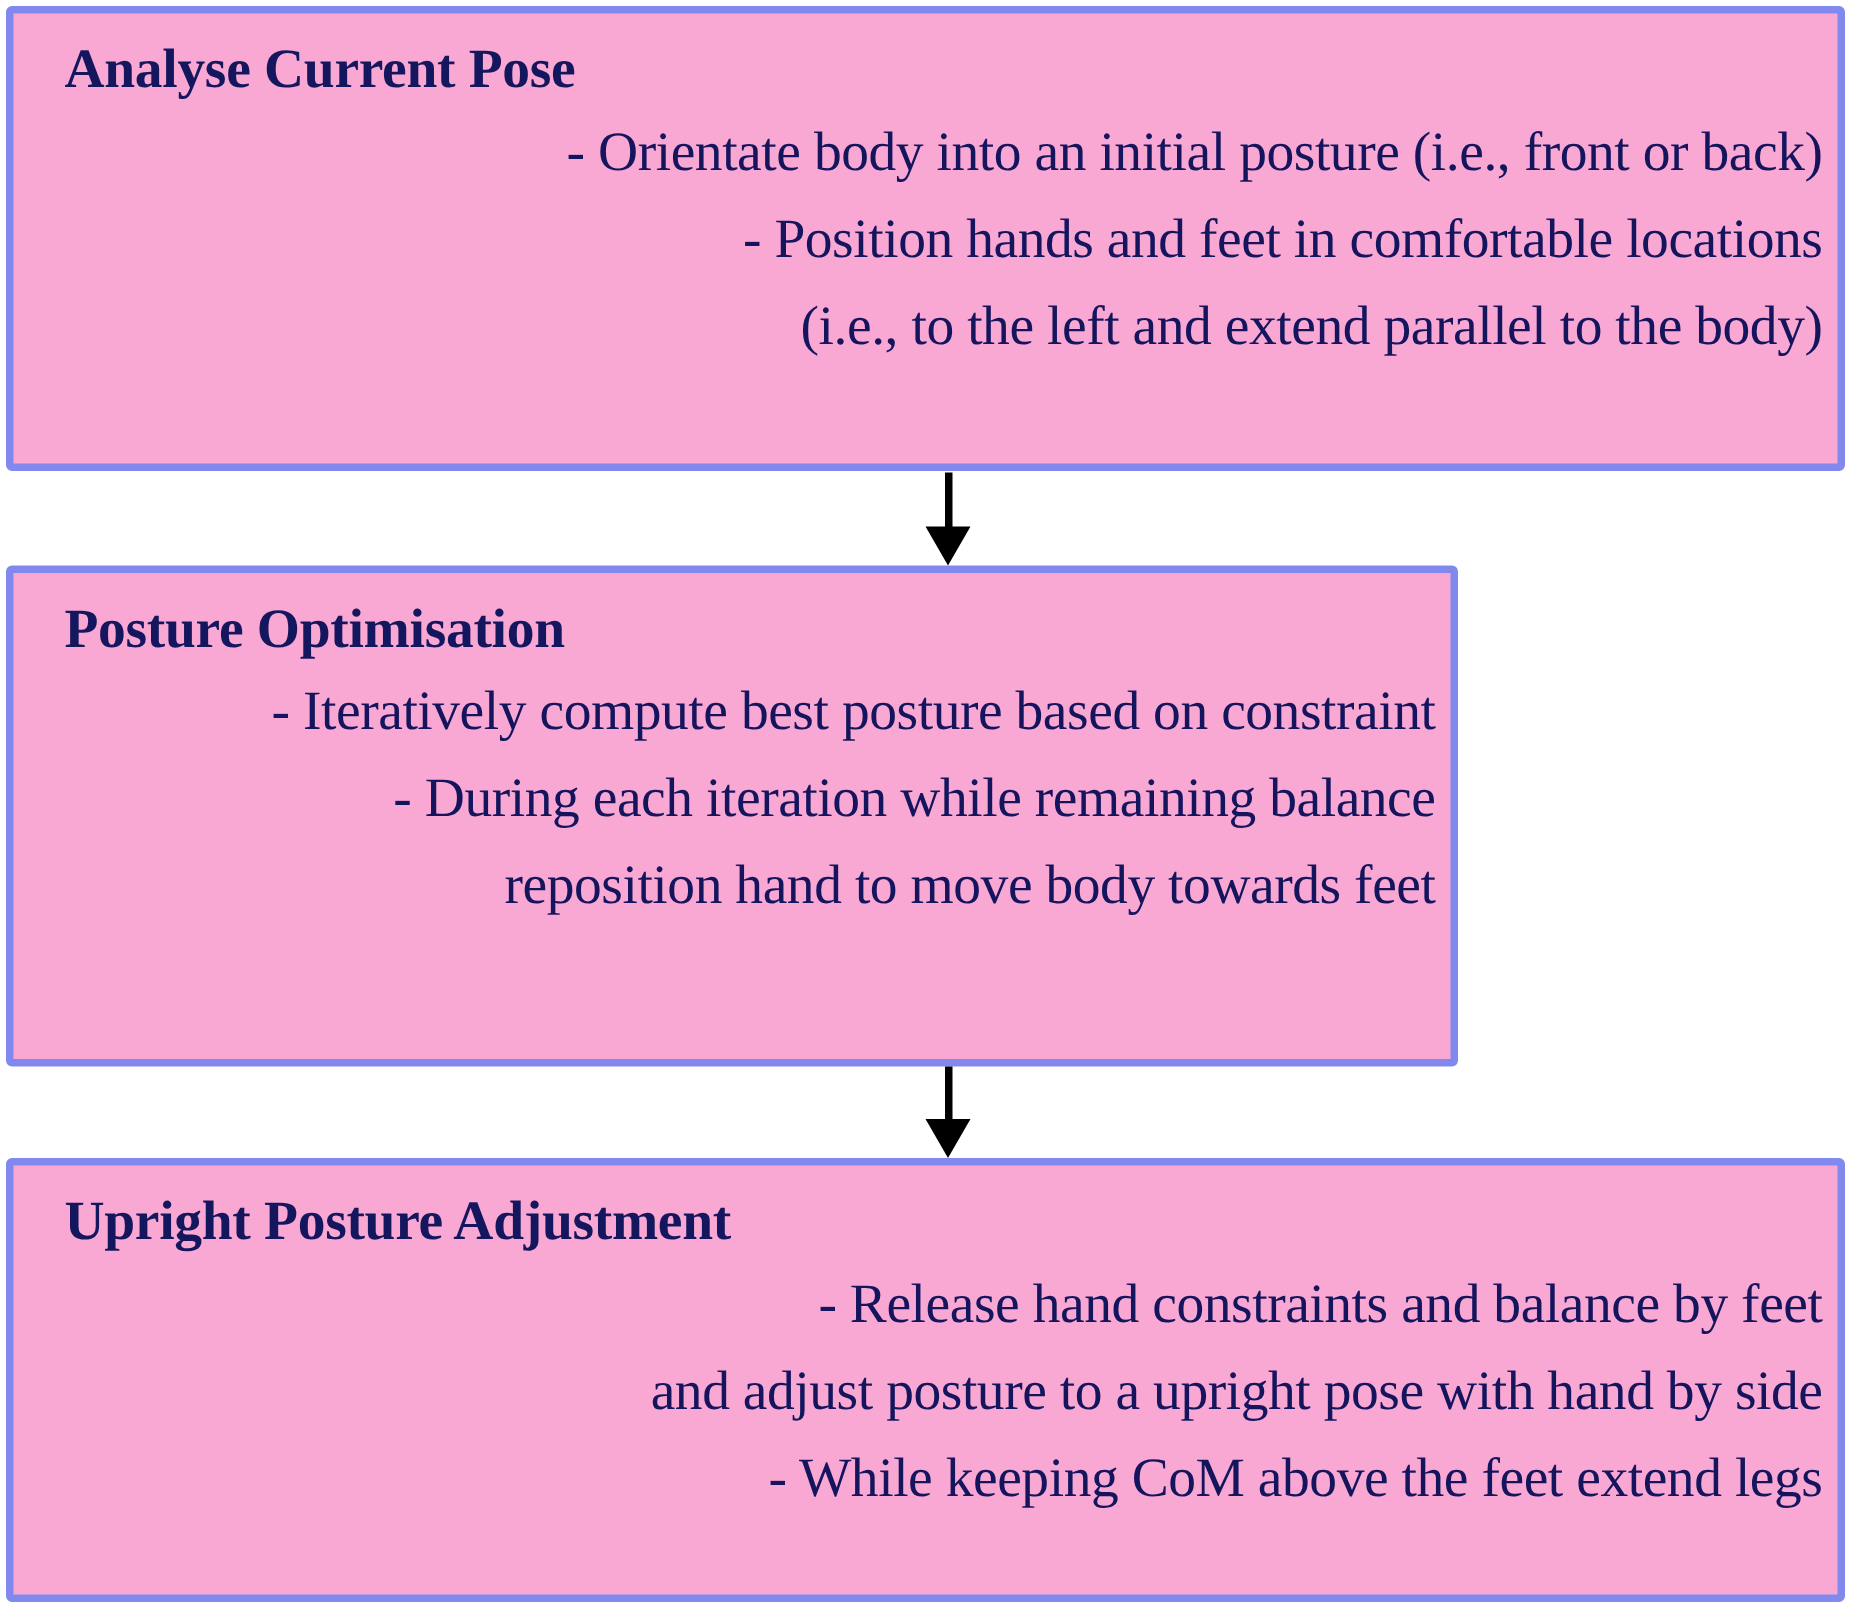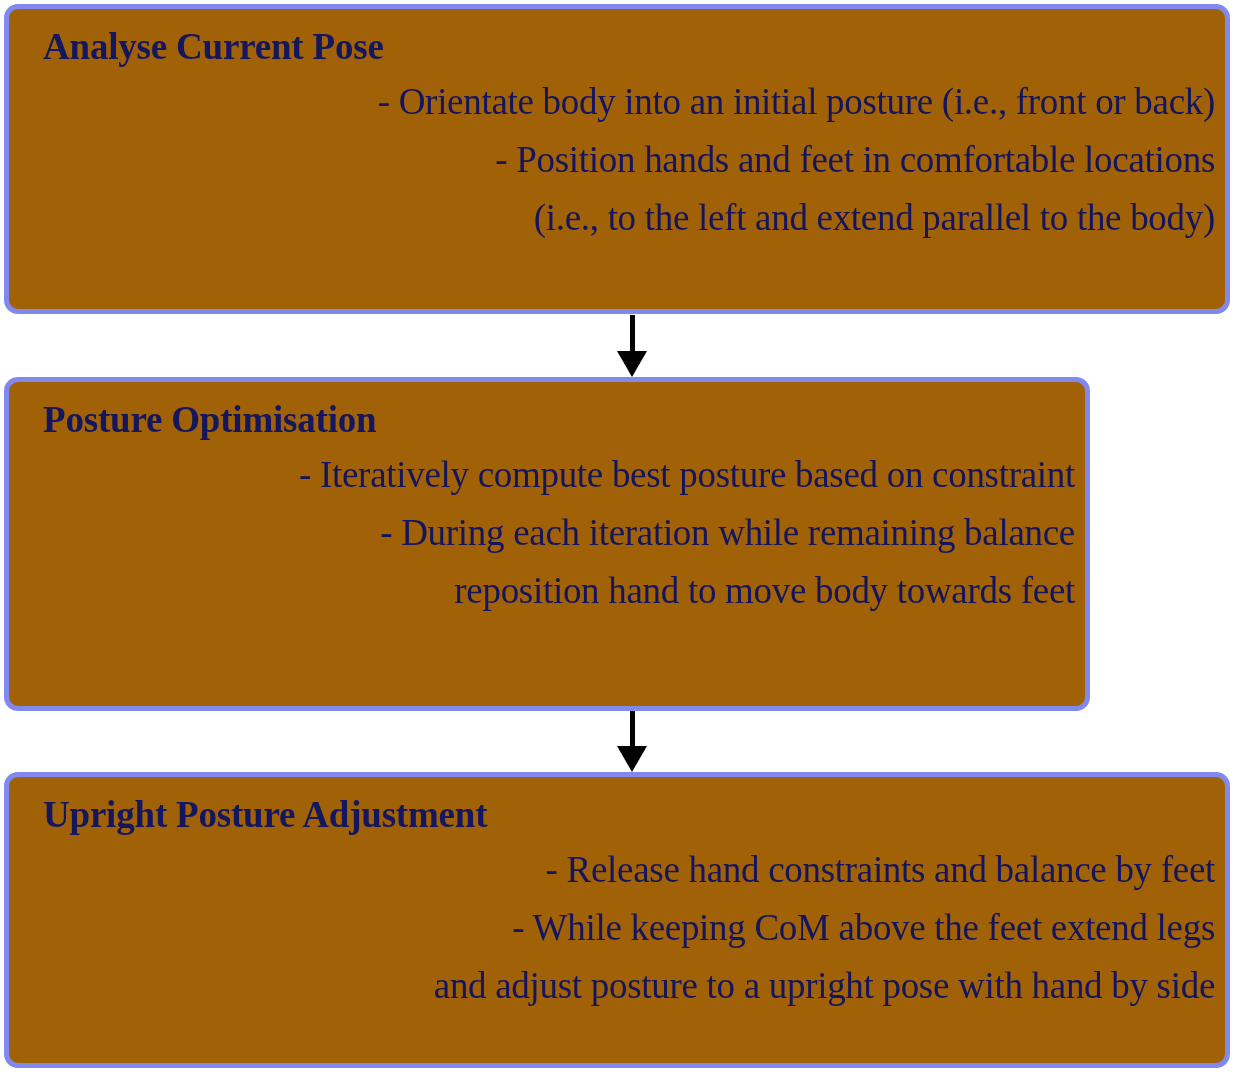--- a/index.html
+++ b/index.html
@@ -19,29 +19,29 @@
     position: absolute;
     left: 0;
     top: 0;
     width: 1234px;
     height: 1074px;
   }
 
   .node {
     position: absolute;
     box-sizing: border-box;
-    background: #a16207;
+    background: #f9a8d4;
     border: 5px solid #8189ee;
-    border-radius: 14px;
+    border-radius: 4px;
     overflow: hidden;
   }
 
   
   .node-1 { left: 4px;  top: 4px;   width: 1226px; height: 310px; }
-  .node-2 { left: 4px;  top: 377px; width: 1086px; height: 334px; }
+  .node-2 { left: 4px;  top: 377px; width: 968px; height: 334px; }
   .node-3 { left: 4px;  top: 772px; width: 1226px; height: 296px; text-decoration: underline; }
 
   .node-inner {
     position: absolute;
     left: 34px;
     right: 10px;
     top: 14px;
   }
 
   .node-title {
@@ -141,19 +141,19 @@
   <div class="connector connector-2">
     <div class="shaft"></div>
     <div class="head"></div>
   </div>
 
   <div class="node node-3">
     <div class="node-inner">
       <div class="node-title">Upright Posture Adjustment</div>
       <div class="node-lines">
         <div class="node-line bullet">- Release hand constraints and balance by feet</div>
+        <div class="node-line cont">and adjust posture to a upright pose with hand by side</div>
         <div class="node-line bullet">- While keeping CoM above the feet extend legs</div>
-        <div class="node-line cont">and adjust posture to a upright pose with hand by side</div>
       </div>
     </div>
   </div>
 
 </div>
 
 </body></html>

